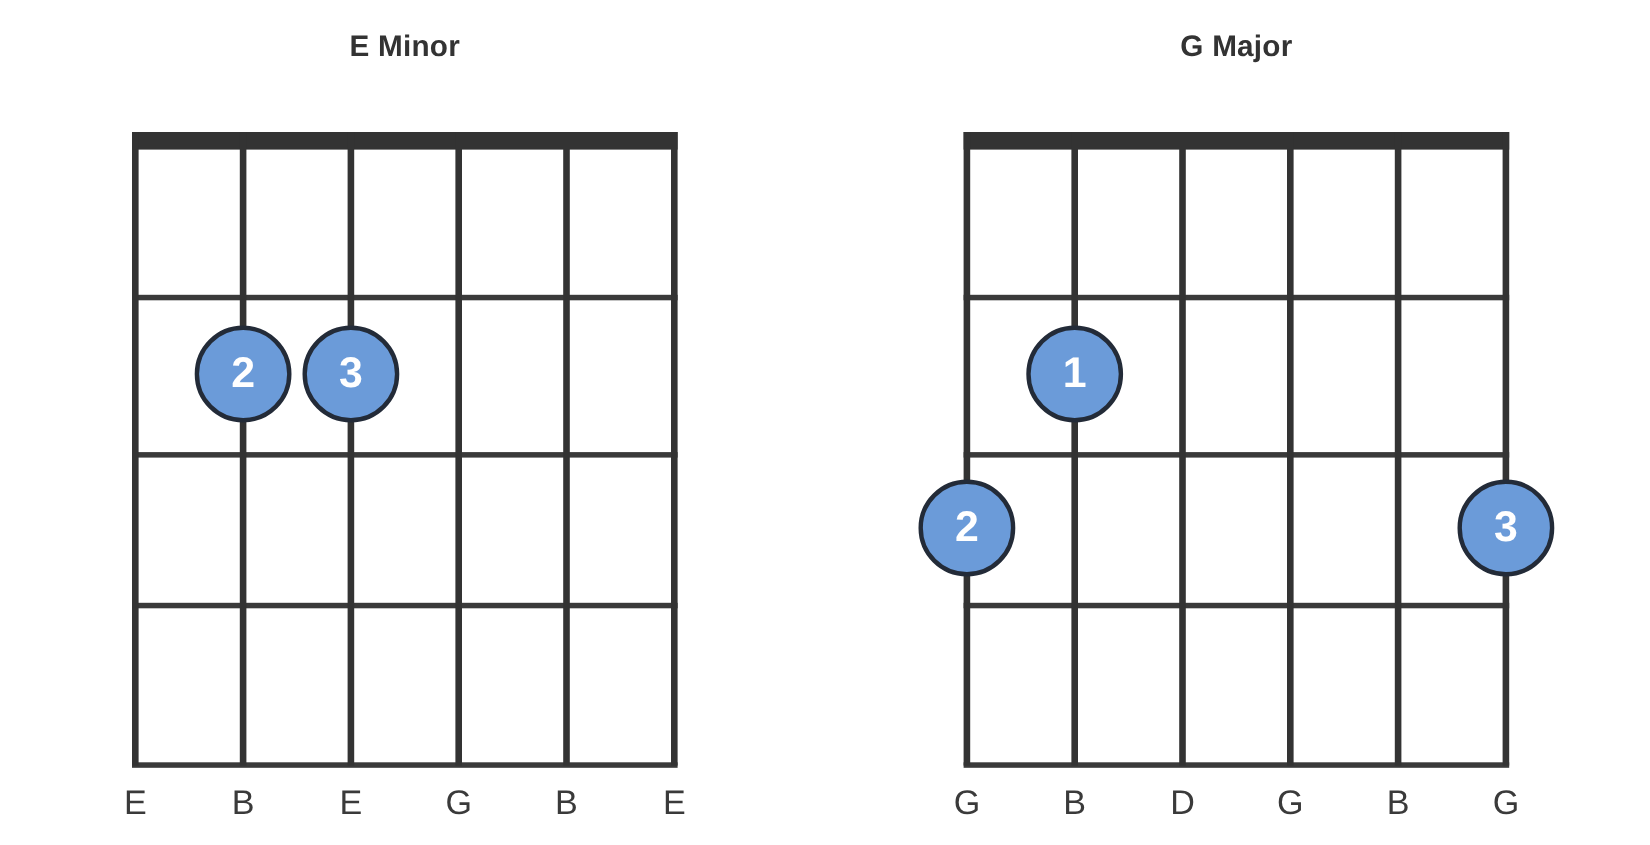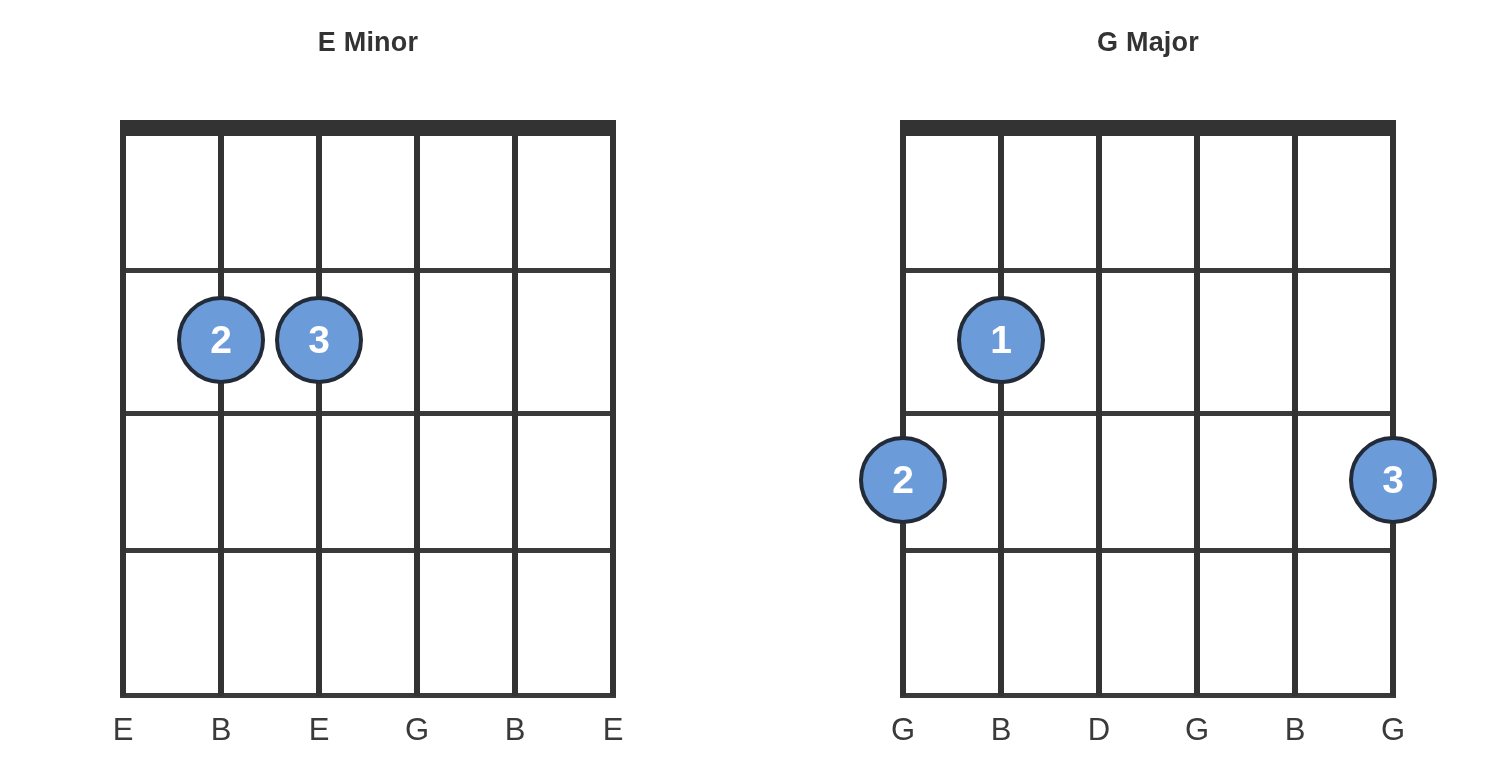--- a/index.html
+++ b/index.html
@@ -121,21 +121,21 @@
       </div>
       <div class="dot" style="left: 161px; top: 339.5px; background: rgb(107, 155, 217); border-color: rgb(35, 43, 56); color: rgb(255, 255, 255);">2</div>
       <div class="dot" style="left: 259px; top: 339.5px; background: rgb(107, 155, 217); border-color: rgb(35, 43, 56); color: rgb(255, 255, 255);">3</div>
       <div class="string-label" style="left: 63px; top: 712px; color: rgb(58, 58, 58);">E</div>
       <div class="string-label" style="left: 161px; top: 712px; color: rgb(58, 58, 58);">B</div>
       <div class="string-label" style="left: 259px; top: 712px; color: rgb(58, 58, 58);">E</div>
       <div class="string-label" style="left: 357px; top: 712px; color: rgb(58, 58, 58);">G</div>
       <div class="string-label" style="left: 455px; top: 712px; color: rgb(58, 58, 58);">B</div>
       <div class="string-label" style="left: 553px; top: 712px; color: rgb(58, 58, 58);">E</div>
     </div>
-    <div class="chord" style="left: 840px; width: 616px; height: 768px;">
+    <div class="chord" style="left: 816px; width: 616px; height: 768px;">
       <div class="chord-title">G Major</div>
       <div class="fretboard" style="left: 60px; width: 496px; height: 573px;">
         <div class="nut" style="width: 496px; background: rgb(51, 51, 51);"></div>
         <div class="fret" style="top: 148px; width: 496px;"></div>
         <div class="fret" style="top: 291px; width: 496px;"></div>
         <div class="fret" style="top: 428px; width: 496px;"></div>
         <div class="fret" style="top: 573px; width: 496px;"></div>
         <div class="string" style="left: 0px; height: 576px; background: rgb(51, 51, 51);"></div>
         <div class="string" style="left: 98px; height: 576px; background: rgb(51, 51, 51);"></div>
         <div class="string" style="left: 196px; height: 576px; background: rgb(51, 51, 51);"></div>

